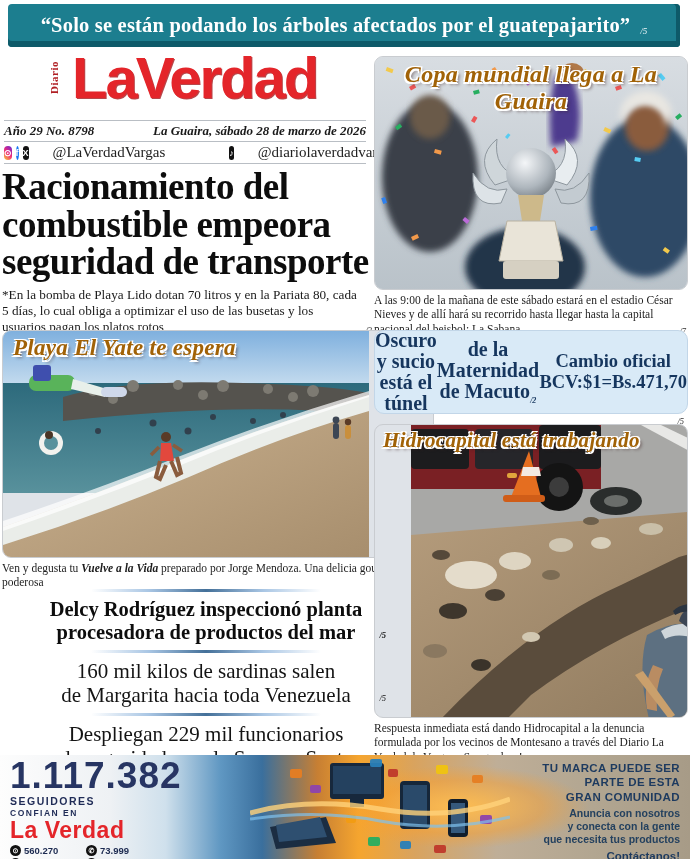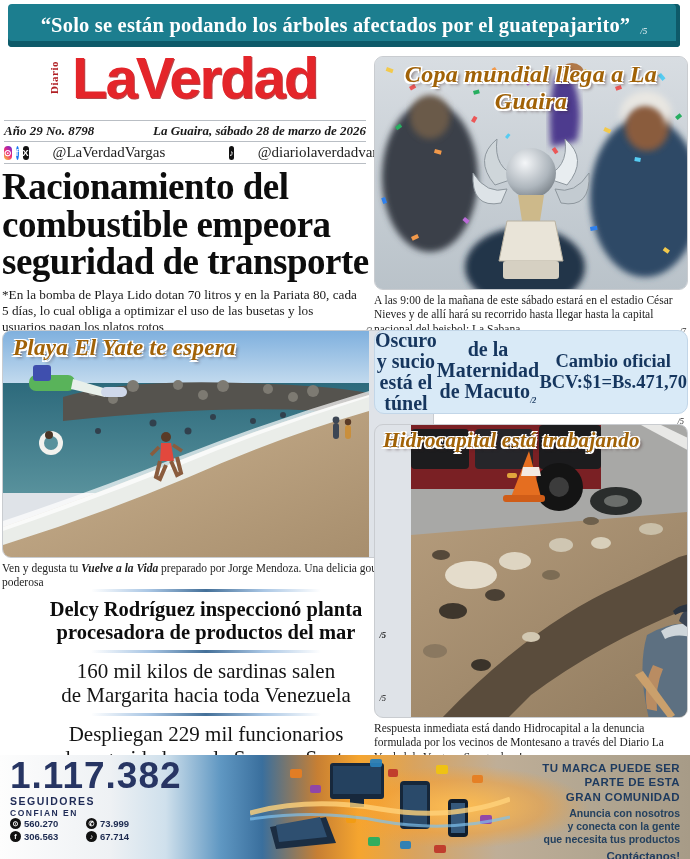--- a/index.html
+++ b/index.html
@@ -435,20 +435,21 @@
       <rect x="230" y="60" width="12" height="9" rx="2" fill="#8e44ad"></rect>
     </g>
     <path d="M0 58 q60 -16 130 -4 q70 12 130 -10" stroke="#ffd27a" stroke-width="5" fill="none" opacity=".8"></path>
     <path d="M0 64 q70 -10 130 2 q66 12 130 -4" stroke="#7fc2ee" stroke-width="3" fill="none" opacity=".7"></path>
   </svg>
 
   <div class="f-left">
     <div class="f-count">1.117.382</div>
     <div class="f-lab1">SEGUIDORES</div>
     <div class="f-lab2">CONFIAN EN</div>
+    <div class="f-brand">La Verdad</div>
     <div class="f-stats">
       <div class="row">
         <span class="cell">
             <span class="ficon">⊙</span>
             <span>560.270</span>
           </span>
         <span class="cell">
             <span class="ficon">✆</span>
             <span>73.999</span>
           </span>

